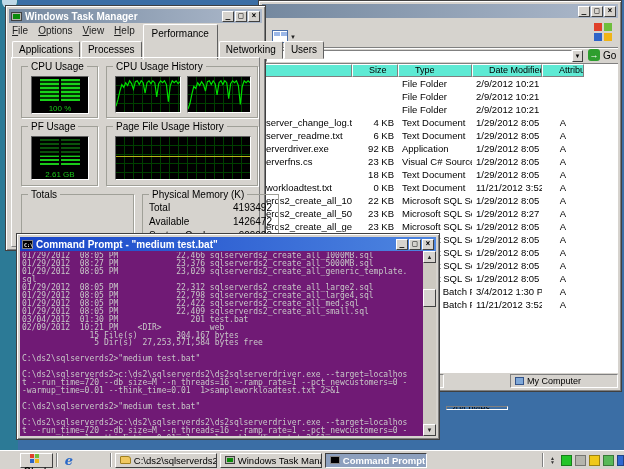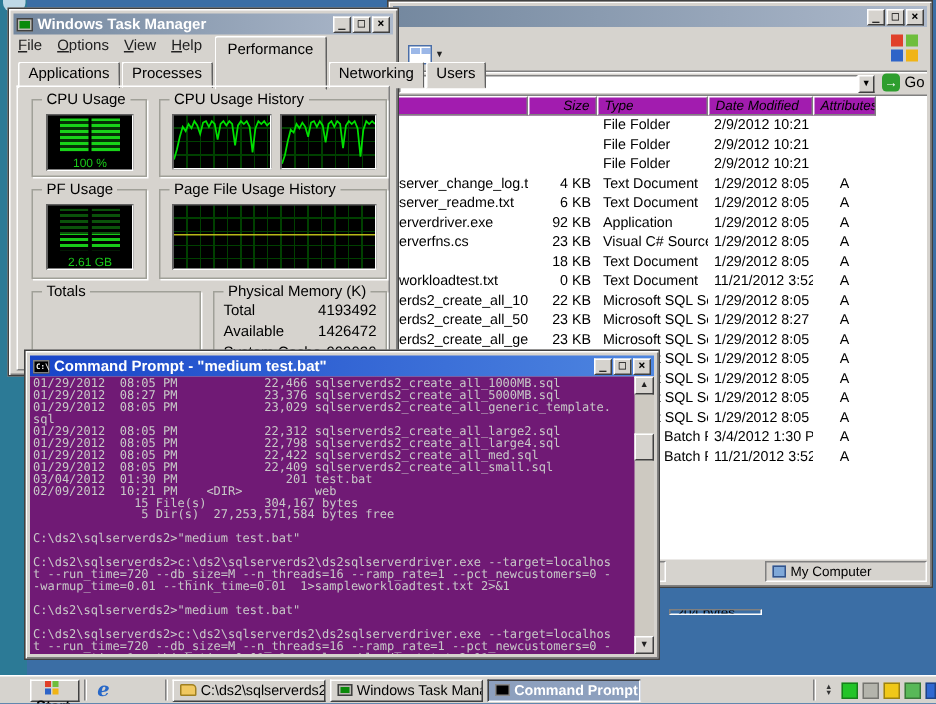--- a/index.html
+++ b/index.html
@@ -27,21 +27,21 @@
   .tab { background:#D6D3CE; border:1px solid; border-color:#fff #606060 #D6D3CE #fff; padding:2px 6px 3px 6px; margin-right:1px; border-radius:2px 2px 0 0; font-size:10px; }
   .tab.active { padding:3px 8px 20px 8px; position:relative; top:1px; }
   .tm-page { position:absolute; left:5px; top:51px; right:5px; height:190px; border:1px solid; border-color:#fff #808080 #808080 #fff; }
   .grp { position:absolute; border:1px solid #A0A098; box-shadow:1px 1px 0 #fff; }
   .grp > .legend { position:absolute; top:-6px; left:6px; background:#D6D3CE; padding:0 3px; font-size:10px; white-space:nowrap; }
   .g-cpu   { left:9px;  top:8px;  width:77px;  height:52px; }
   .g-cpuh  { left:94px; top:8px;  width:152px; height:52px; }
   .g-pf    { left:9px;  top:68px; width:77px;  height:60px; }
   .g-pfh   { left:94px; top:68px; width:152px; height:60px;padding-left:44px; }
   .g-tot   { left:9px;  top:136px; width:113px; height:52px; }
-  .g-mem   { left:130px; top:136px; width:116px; height:52px; }
+  .g-mem   { left:130px; top:136px; width:137px; height:52px; }
   .black-panel { position:absolute; background:#000; border:1px solid; border-color:#606060 #fff #fff #606060; }
   .gauge { left:9px; top:9px; width:58px; height:38px; display:flex; flex-direction:column; align-items:center; }
   .gauge .bars { margin-top:2px; width:40px; height:24px; display:flex; gap:2px; }
   .gauge .col { flex:1; }
   .led-full { background:repeating-linear-gradient(to bottom,#19D219 0 2px,#063006 2px 4px); }
   .led-pf { background:linear-gradient(to bottom,#0A520A 0 60%,#19C819 60% 100%); -webkit-mask:repeating-linear-gradient(to bottom,#000 0 2px,transparent 2px 4px); mask:repeating-linear-gradient(to bottom,#000 0 2px,transparent 2px 4px); }
   .gauge .val { color:#19C819; font-size:8px; margin-top:3px; font-family:"Liberation Sans",sans-serif; }
   .graph { background-color:#000; background-image:repeating-linear-gradient(to right,transparent 0 8px,#004000 8px 9px),repeating-linear-gradient(to bottom,transparent 0 8px,#004000 8px 9px); }
   .g-cpuh .graph1 { left:8px; top:9px; width:66px; height:37px; }
   .g-cpuh .graph2 { left:80px; top:9px; width:64px; height:37px; }
@@ -59,21 +59,21 @@
   .x-logo { position:absolute; right:4px; top:3px; width:22px; height:22px; display:grid; grid-template-columns:8px 8px; grid-template-rows:8px 8px; gap:2px; padding:2px; }
   .x-logo i { display:block; }
   .x-addr { position:absolute; left:3px; right:3px; top:47px; height:16px; border-bottom:1px solid #808080; box-shadow:0 1px 0 #fff; }
   .addr-input { position:absolute; left:4px; top:2px; width:306px; height:12px; background:#fff; border:1px solid; border-color:#808080 #fff #fff #808080; font-size:9px; }
   .addr-drop { position:absolute; left:310px; top:2px; width:11px; height:12px; background:#D6D3CE; border:1px solid; border-color:#fff #404040 #404040 #fff; font-size:6px; text-align:center; line-height:10px; }
   .go-btn { position:absolute; left:326px; top:1px; display:flex; align-items:center; gap:3px; }
   .go-ico { width:12px; height:12px; background:#2E9E2E; border-radius:3px; color:#fff; font-size:9px; line-height:12px; text-align:center; }
   .go-lbl { font-size:10px; }
   .x-list { position:absolute; left:3px; right:3px; top:63px; bottom:18px; background:#fff; overflow:hidden; }
   .x-head { display:flex; height:13px; }
-  .hcell { background:#a21caf; border:1px solid; border-color:#fff #808080 #808080 #fff; font-size:9px; padding:0 4px; overflow:hidden; white-space:nowrap;font-style:italic; }
+  .hcell { background:#5eead4; border:1px solid; border-color:#fff #808080 #808080 #fff; font-size:9px; padding:0 16px; overflow:hidden; white-space:nowrap; }
   .frow { display:flex; height:13px; align-items:center; }
   .fcell { font-size:9.5px; padding:0 4px; overflow:hidden; white-space:nowrap; }
   .c0{width:90px;} .c1{width:46px;text-align:right;} .c2{width:74px;} .c3{width:70px;} .c4{width:42px;text-align:center;}
   .x-status { position:absolute; left:3px; right:3px; bottom:3px; height:14px; display:flex; gap:2px; }
   .spanel { border:1px solid; border-color:#808080 #fff #fff #808080; font-size:9px; padding:1px 4px; display:flex; align-items:center; gap:3px; overflow:hidden; }
   .sp1{width:182px;} .sp2{width:62px;margin-top:32px;} .sp3{flex:1;}
   .pc-ico { width:9px; height:8px; background:#7FA8D8; border:1px solid #33538A; }
 
   
   #cmd { left:16px; top:233px; width:424px; height:207px; z-index:30; }

